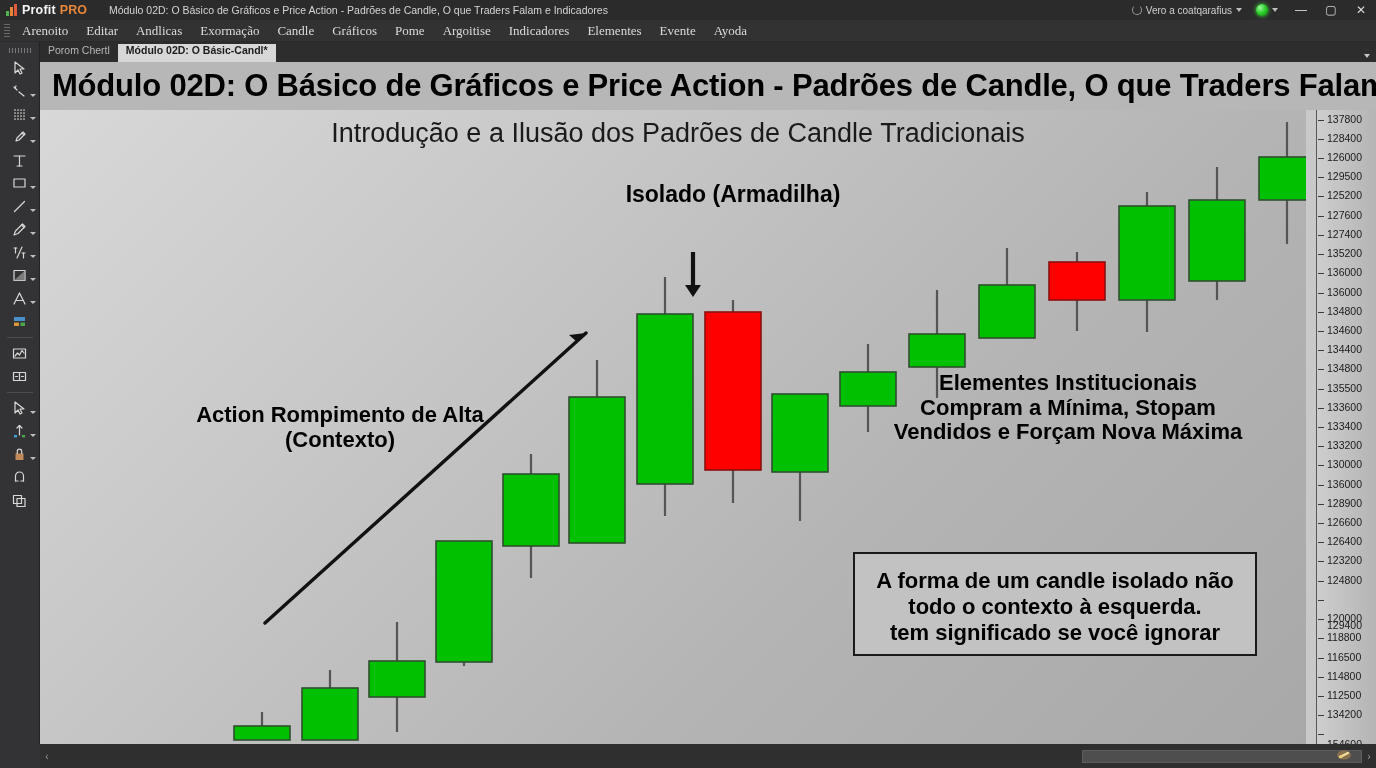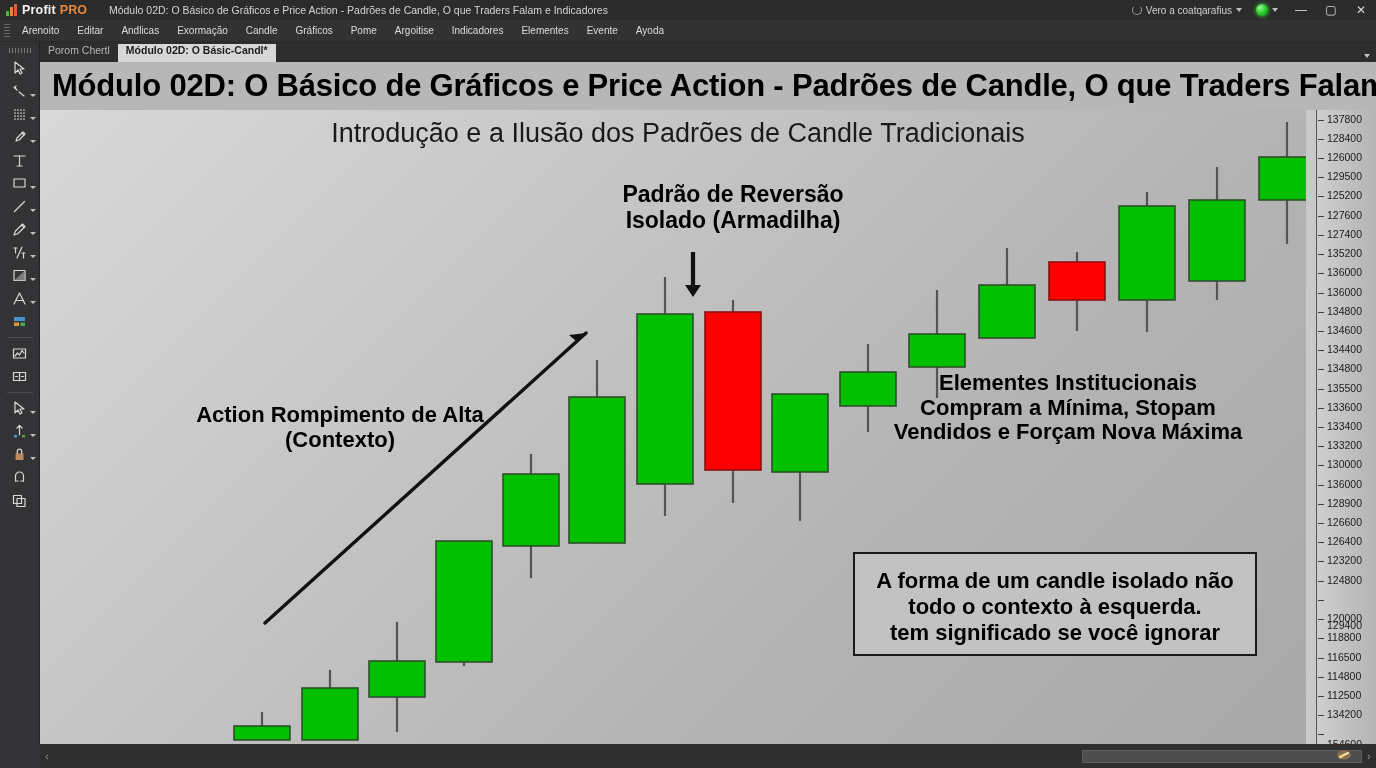--- a/index.html
+++ b/index.html
@@ -40,21 +40,21 @@
           color:#d8d8d8;font-size:12px; }
 
   
   .menubar {
     position:absolute; left:0; top:20px; width:1376px; height:22px;
     background:#323232; display:flex; align-items:center; padding-left:4px;
     border-bottom:1px solid #2a2a2a;
   }
   .menu-grip { width:6px;height:14px;margin-right:3px;
      background:repeating-linear-gradient(to bottom,#6a6a6a 0 1px,transparent 1px 3px); }
-  .menu-item { font-size:10px; color:#dcdcdc; padding:3px 9px; white-space:nowrap; }
+  .menu-item { font-size:13px; color:#dcdcdc; padding:3px 9px; white-space:nowrap;font-family:Liberation Serif, serif; }
 
   
   .tabbar {
     position:absolute; left:0; top:42px; width:1376px; height:20px;
     background:#2d2d2d; display:flex; align-items:flex-end; padding-left:40px;
   }
   .tab { height:18px; display:flex; align-items:center; gap:8px; padding:0 8px;
          font-size:10.5px; color:#b6b6b6; background:#2d2d2d;flex-direction:column; }
   .tab.active { background:#d7d7d7; color:#1b1b1b; font-weight:bold; }
   .tab .x { font-size:10px; color:#8d8d8d; }
@@ -460,21 +460,20 @@
           <line x1="225" y1="513" x2="546" y2="223" stroke="#111" stroke-width="3.4" stroke-linecap="round"></line>
           <path d="M546 223 l -17 2 l 7 6 z" fill="#111"></path>
         </g>
         <g>
           <line x1="653" y1="142" x2="653" y2="177" stroke="#111" stroke-width="4.2"></line>
           <path d="M645 175 L661 175 L653 187 Z" fill="#111"></path>
         </g>
       </svg>
 
     <div class="annot" style="left:533px; top:72px; width:320px; font-size:23px;">
-      <div>Padrão de Reversão</div>
       <div>Isolado (Armadilha)</div>
     </div>
 
     <div class="annot" style="left:135px; top:293px; width:330px; font-size:22px;">
       <div>Action Rompimento de Alta</div>
       <div>(Contexto)</div>
     </div>
 
     <div class="annot" style="left:828px; top:261px; width:400px; font-size:22px;">
       <div>Elementes Institucionais</div>

